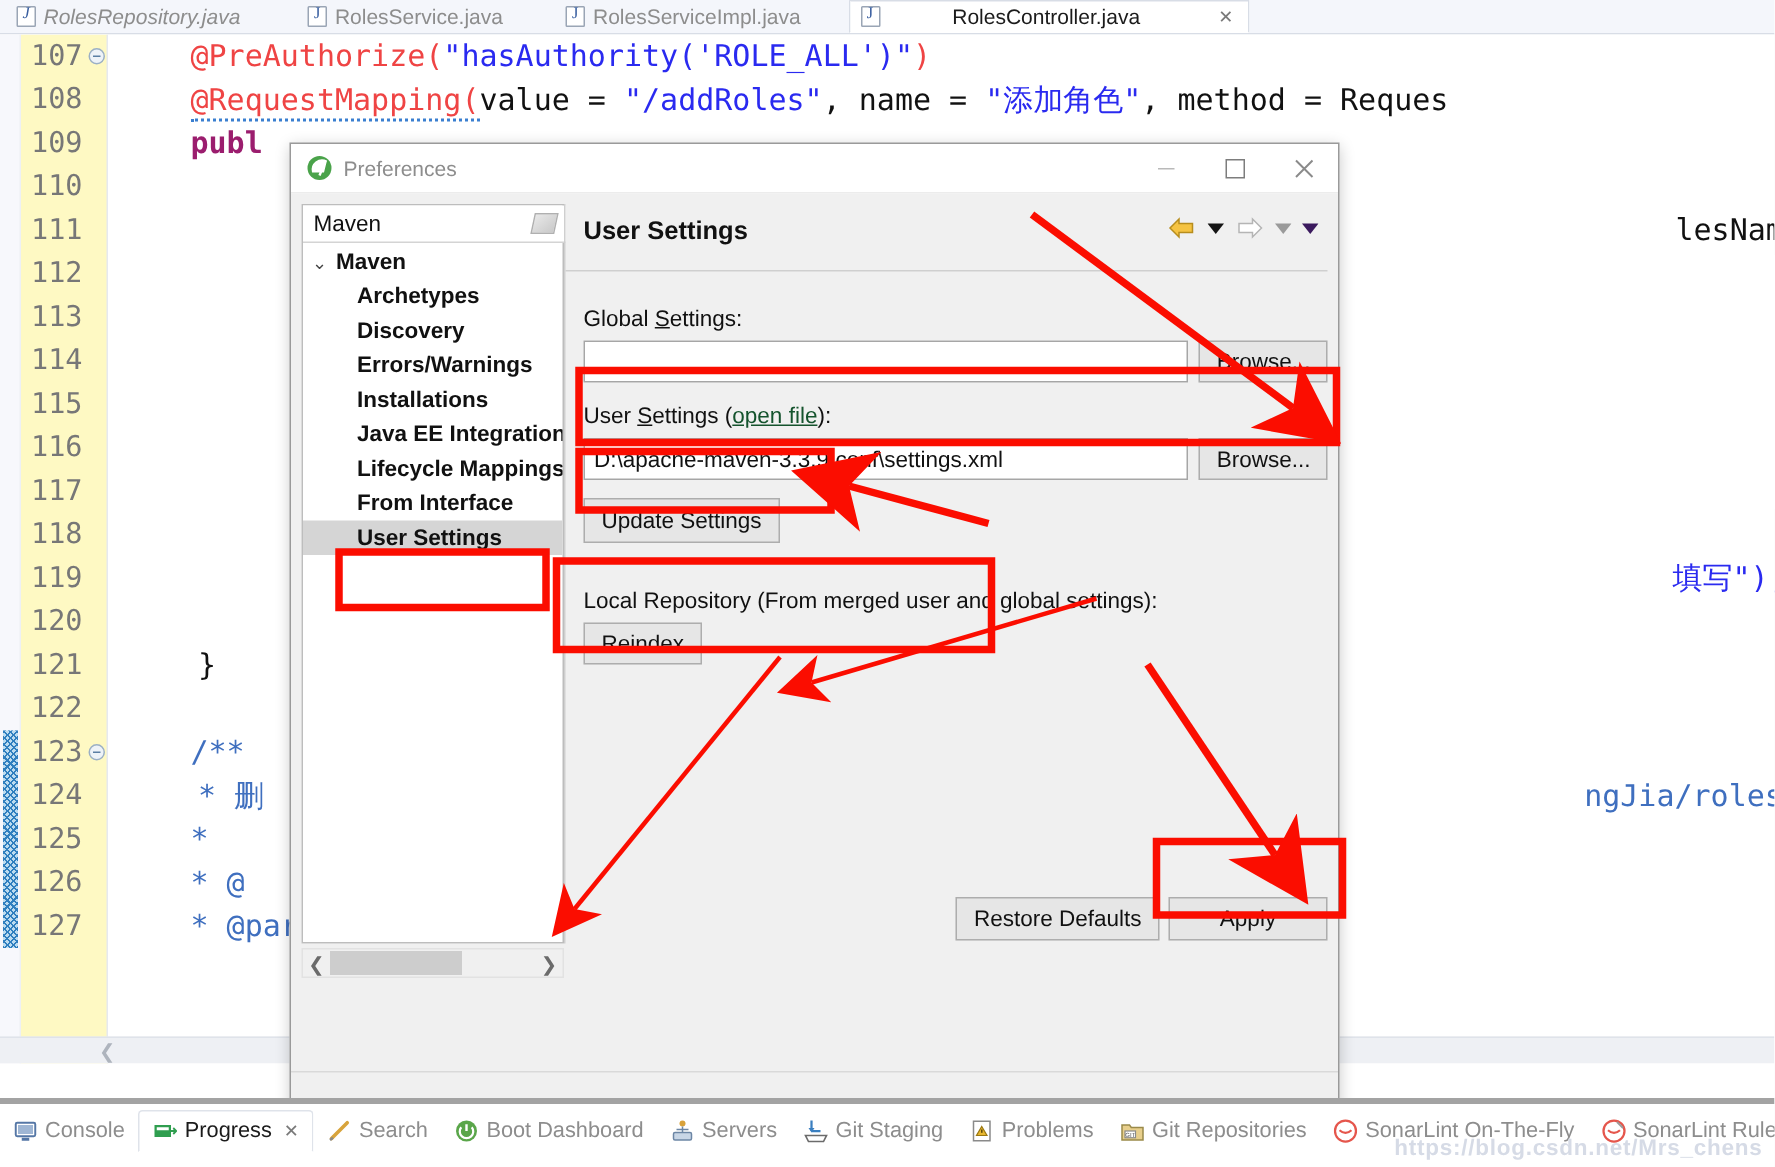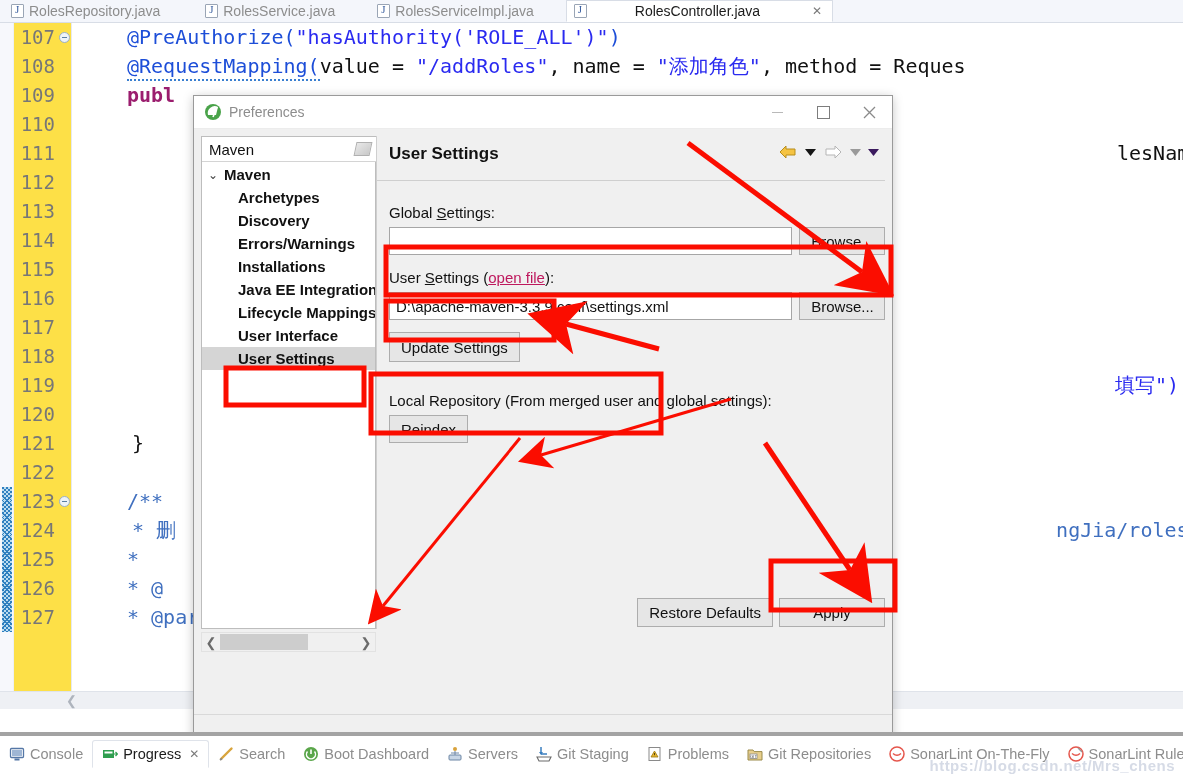--- a/index.html
+++ b/index.html
@@ -63,21 +63,21 @@
   }
   .changebar {
     position: absolute; left: 2px; width: 10px;
     background-image:
       repeating-linear-gradient(45deg, #2f7fbf 0 1px, rgba(255,255,255,0) 1px 3px),
       repeating-linear-gradient(-45deg, #2f7fbf 0 1px, rgba(255,255,255,0) 1px 3px);
     background-color: #bcdcf0;
   }
   .gutter {
     position: absolute; left: 14px; top: 0; width: 58px; height: 100%;
-    background: #fde047; border-right: 1px solid #e6e9ef;
+    background: #fef9c3; border-right: 1px solid #e6e9ef;
   }
   .lnrow {
     height: 29px; line-height: 29px;
     font-family: "DejaVu Sans Mono", monospace;
     font-size: 19px; color: #777777;
     text-align: right; padding-right: 16px;
     position: relative;
   }
   .fold {
     position: absolute; right: 1px; top: 9px;
@@ -91,21 +91,21 @@
   .codearea {
     position: absolute; left: 72px; top: 0; right: 0; height: 100%;
   }
   .coderow {
     height: 29px; line-height: 29px;
     font-family: "DejaVu Sans Mono", monospace;
     font-size: 20px; color: #111111;
     white-space: pre;
     padding-left: 55px;
   }
-  .k-ann  { color: #1d4ed8; }
+  .k-ann  { color: #ef4444; }
   .k-str  { color: #2a2af0; }
   .k-kw   { color: #9b1d6e; font-weight: bold; }
   .k-cmt  { color: #3f6fbf; }
   .squig {
     border-bottom: 2px dotted #3a7fd0;
     padding-bottom: 1px;
   }
 
   
   .hscroll {
@@ -215,21 +215,21 @@
   }
   .page-title { font-size: 17px; font-weight: bold; color: #111; margin-top: 8px; }
   .titlebar-nav {
     position: absolute; right: 6px; top: 8px;
     display: flex; align-items: center; gap: 7px;
   }
   .hr { position: absolute; left: 0; right: 0; top: 44px; height: 1px; background: #cfcfcf; }
 
   .field-label { font-size: 15px; color: #111; margin-top: 14px; }
   .field-label u { text-decoration: underline; }
-  .alink { color: #be185d; text-decoration: underline; }
+  .alink { color: #14532d; text-decoration: underline; }
   .row { display: flex; align-items: center; gap: 7px; margin-top: 6px; }
   .txtin {
     height: 28px; border: 1px solid #a6a6a6; background: #ffffff;
     font-size: 15px; color: #111; padding: 0 6px; outline: none;
     font-family: "Liberation Sans", sans-serif;
   }
   .btn {
     height: 28px; min-width: 74px; padding: 0 11px;
     background: #e6e6e6; border: 1px solid #adadad;
     font-size: 15px; color: #111; cursor: default;
@@ -261,21 +261,21 @@
     font-family: "Liberation Sans", sans-serif;
     font-weight: bold;
   }
 </style>
 </head>
 <body>
 
 <div id="root">
 
   <div class="tabbar">
-    <div class="tab" style="margin-left:4px;">
+    <div class="tab" style="margin-left:4px;font-style:italic;">
       <span class="jicon"></span>
       <span>RolesRepository.java</span>
     </div>
     <div class="tab" style="margin-left:28px;">
       <span class="jicon"></span>
       <span>RolesService.java</span>
     </div>
     <div class="tab" style="margin-left:25px;">
       <span class="jicon"></span>
       <span>RolesServiceImpl.java</span>
@@ -411,21 +411,21 @@
           <div class="tnode child">
               <span>Installations</span>
             </div>
           <div class="tnode child">
               <span>Java EE Integration</span>
             </div>
           <div class="tnode child">
               <span>Lifecycle Mappings</span>
             </div>
           <div class="tnode child">
-              <span>User Interface</span>
+              <span>From Interface</span>
             </div>
           <div class="tnode child selected">
               <span>User Settings</span>
             </div>
         </div>
       </div>
 
       <div class="tree-hscroll">
         <span class="ar">❮</span>
         <span class="thumb"></span>

